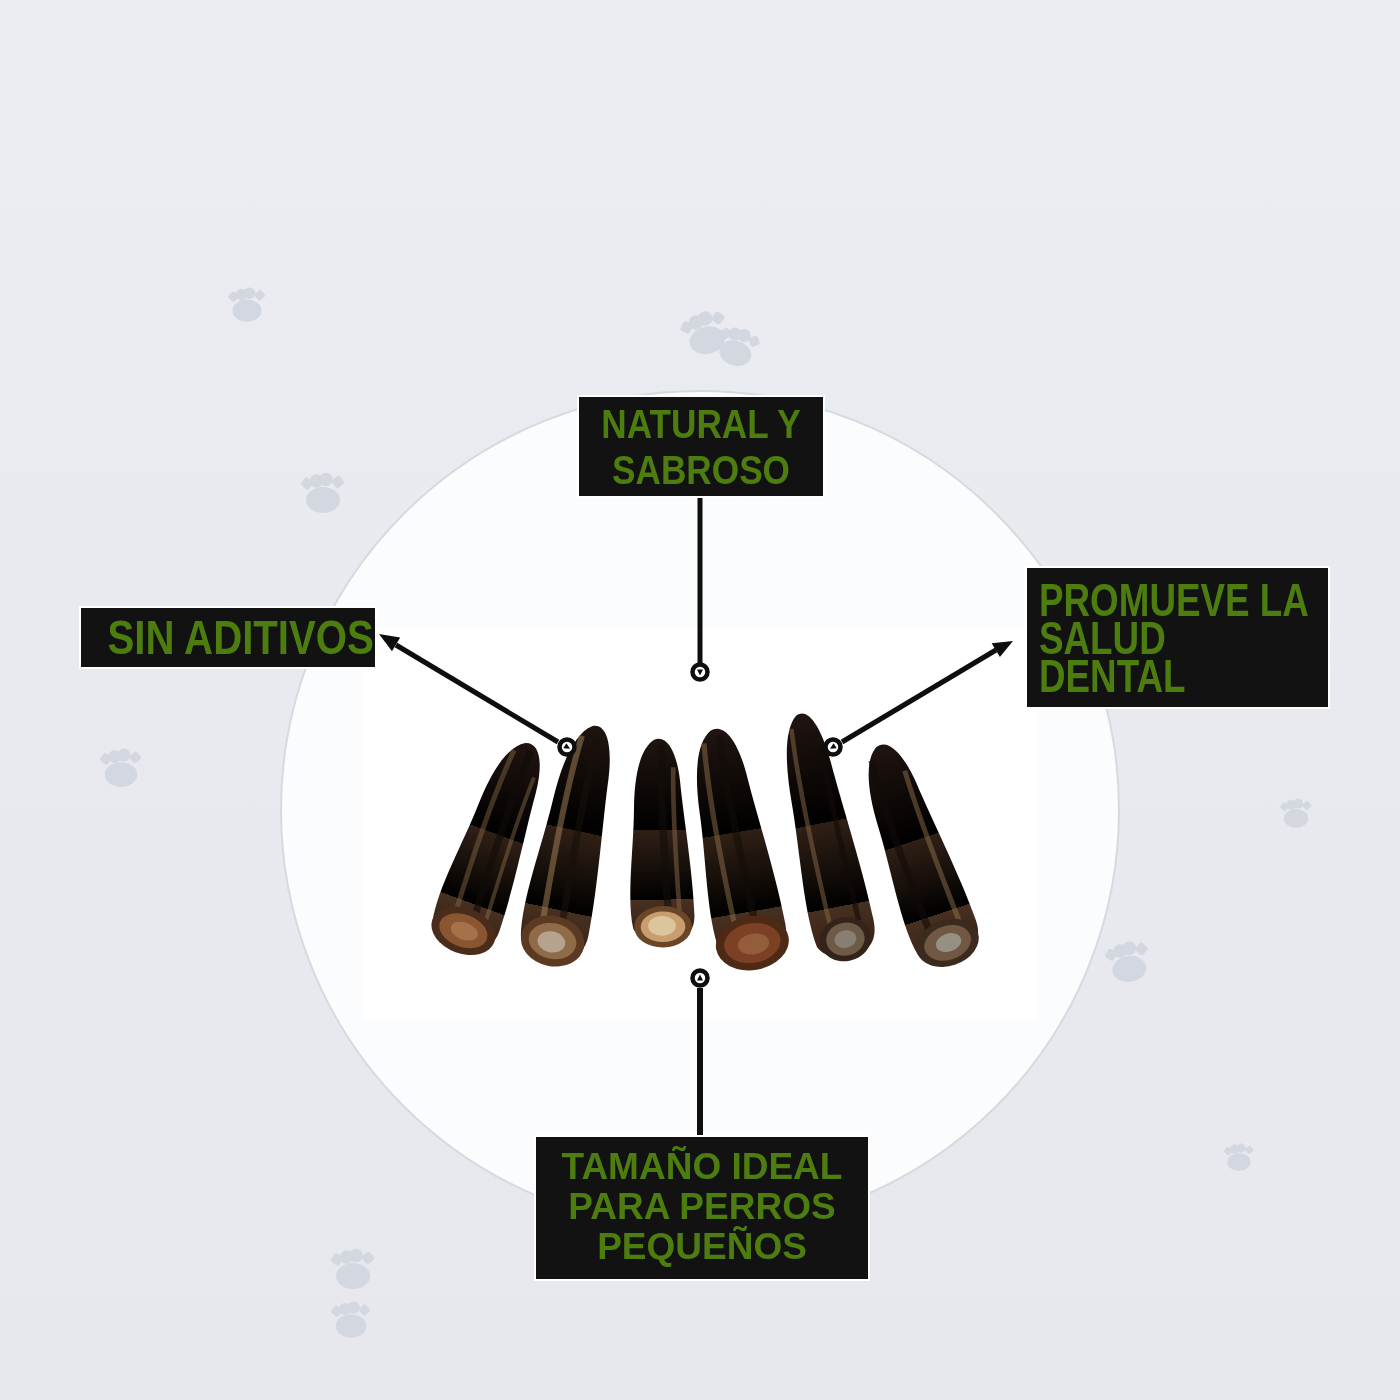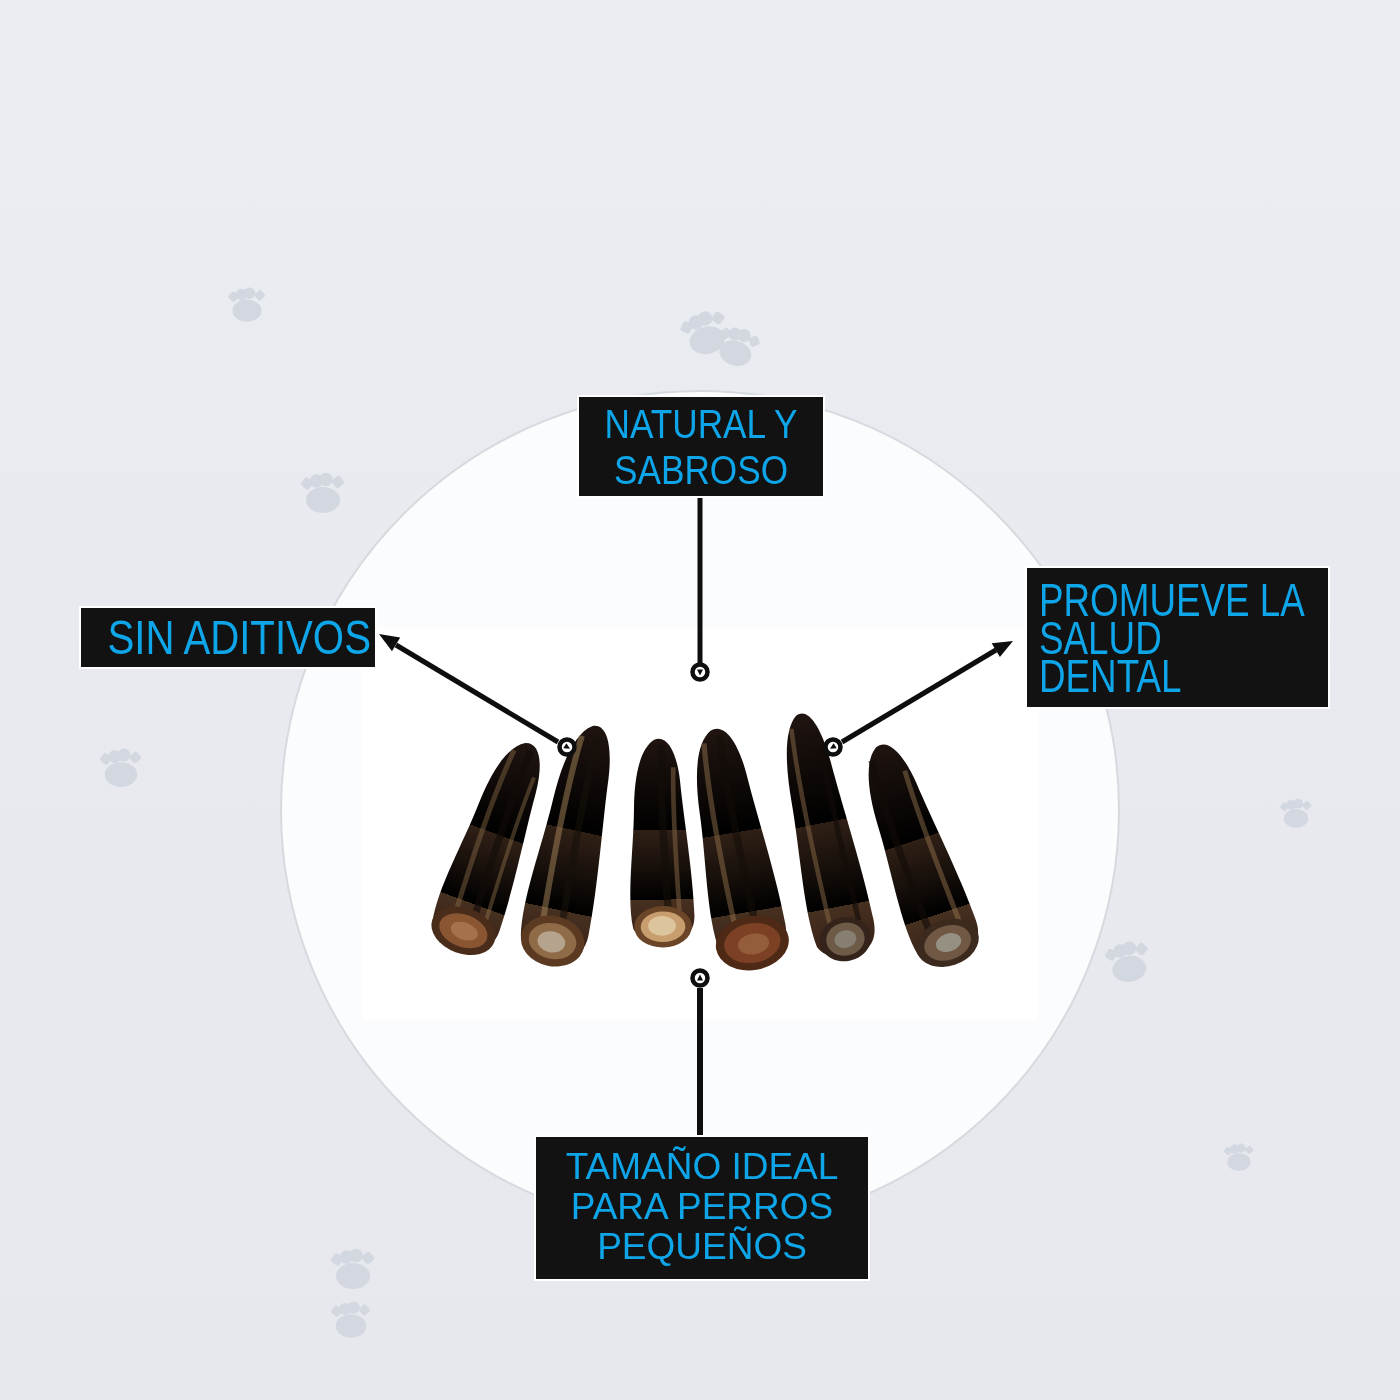--- a/index.html
+++ b/index.html
@@ -22,21 +22,21 @@
     box-sizing:border-box; z-index:2;
   }
   .photo {
     position:absolute; left:362px; top:628px; width:676px; height:392px;
     background:#ffffff; z-index:3;
   }
   .overlay { position:absolute; left:0; top:0; z-index:4; }
 
   .label-box {
     position:absolute; background:#121212; border:2px solid #ffffff;
-    color:#0ea5e9; font-weight:normal; box-sizing:border-box; z-index:6;
+    color:#4d7c0f; font-weight:bold; box-sizing:border-box; z-index:6;
   }
   .line { display:block; white-space:nowrap; }
 
   #label-natural {
     left:577px; top:395px; width:248px; height:103px;
     font-size:40px; line-height:46px; text-align:center; padding-top:4px;
   }
   #label-natural .line { transform:scaleX(0.88); }
 
   #label-sin {

